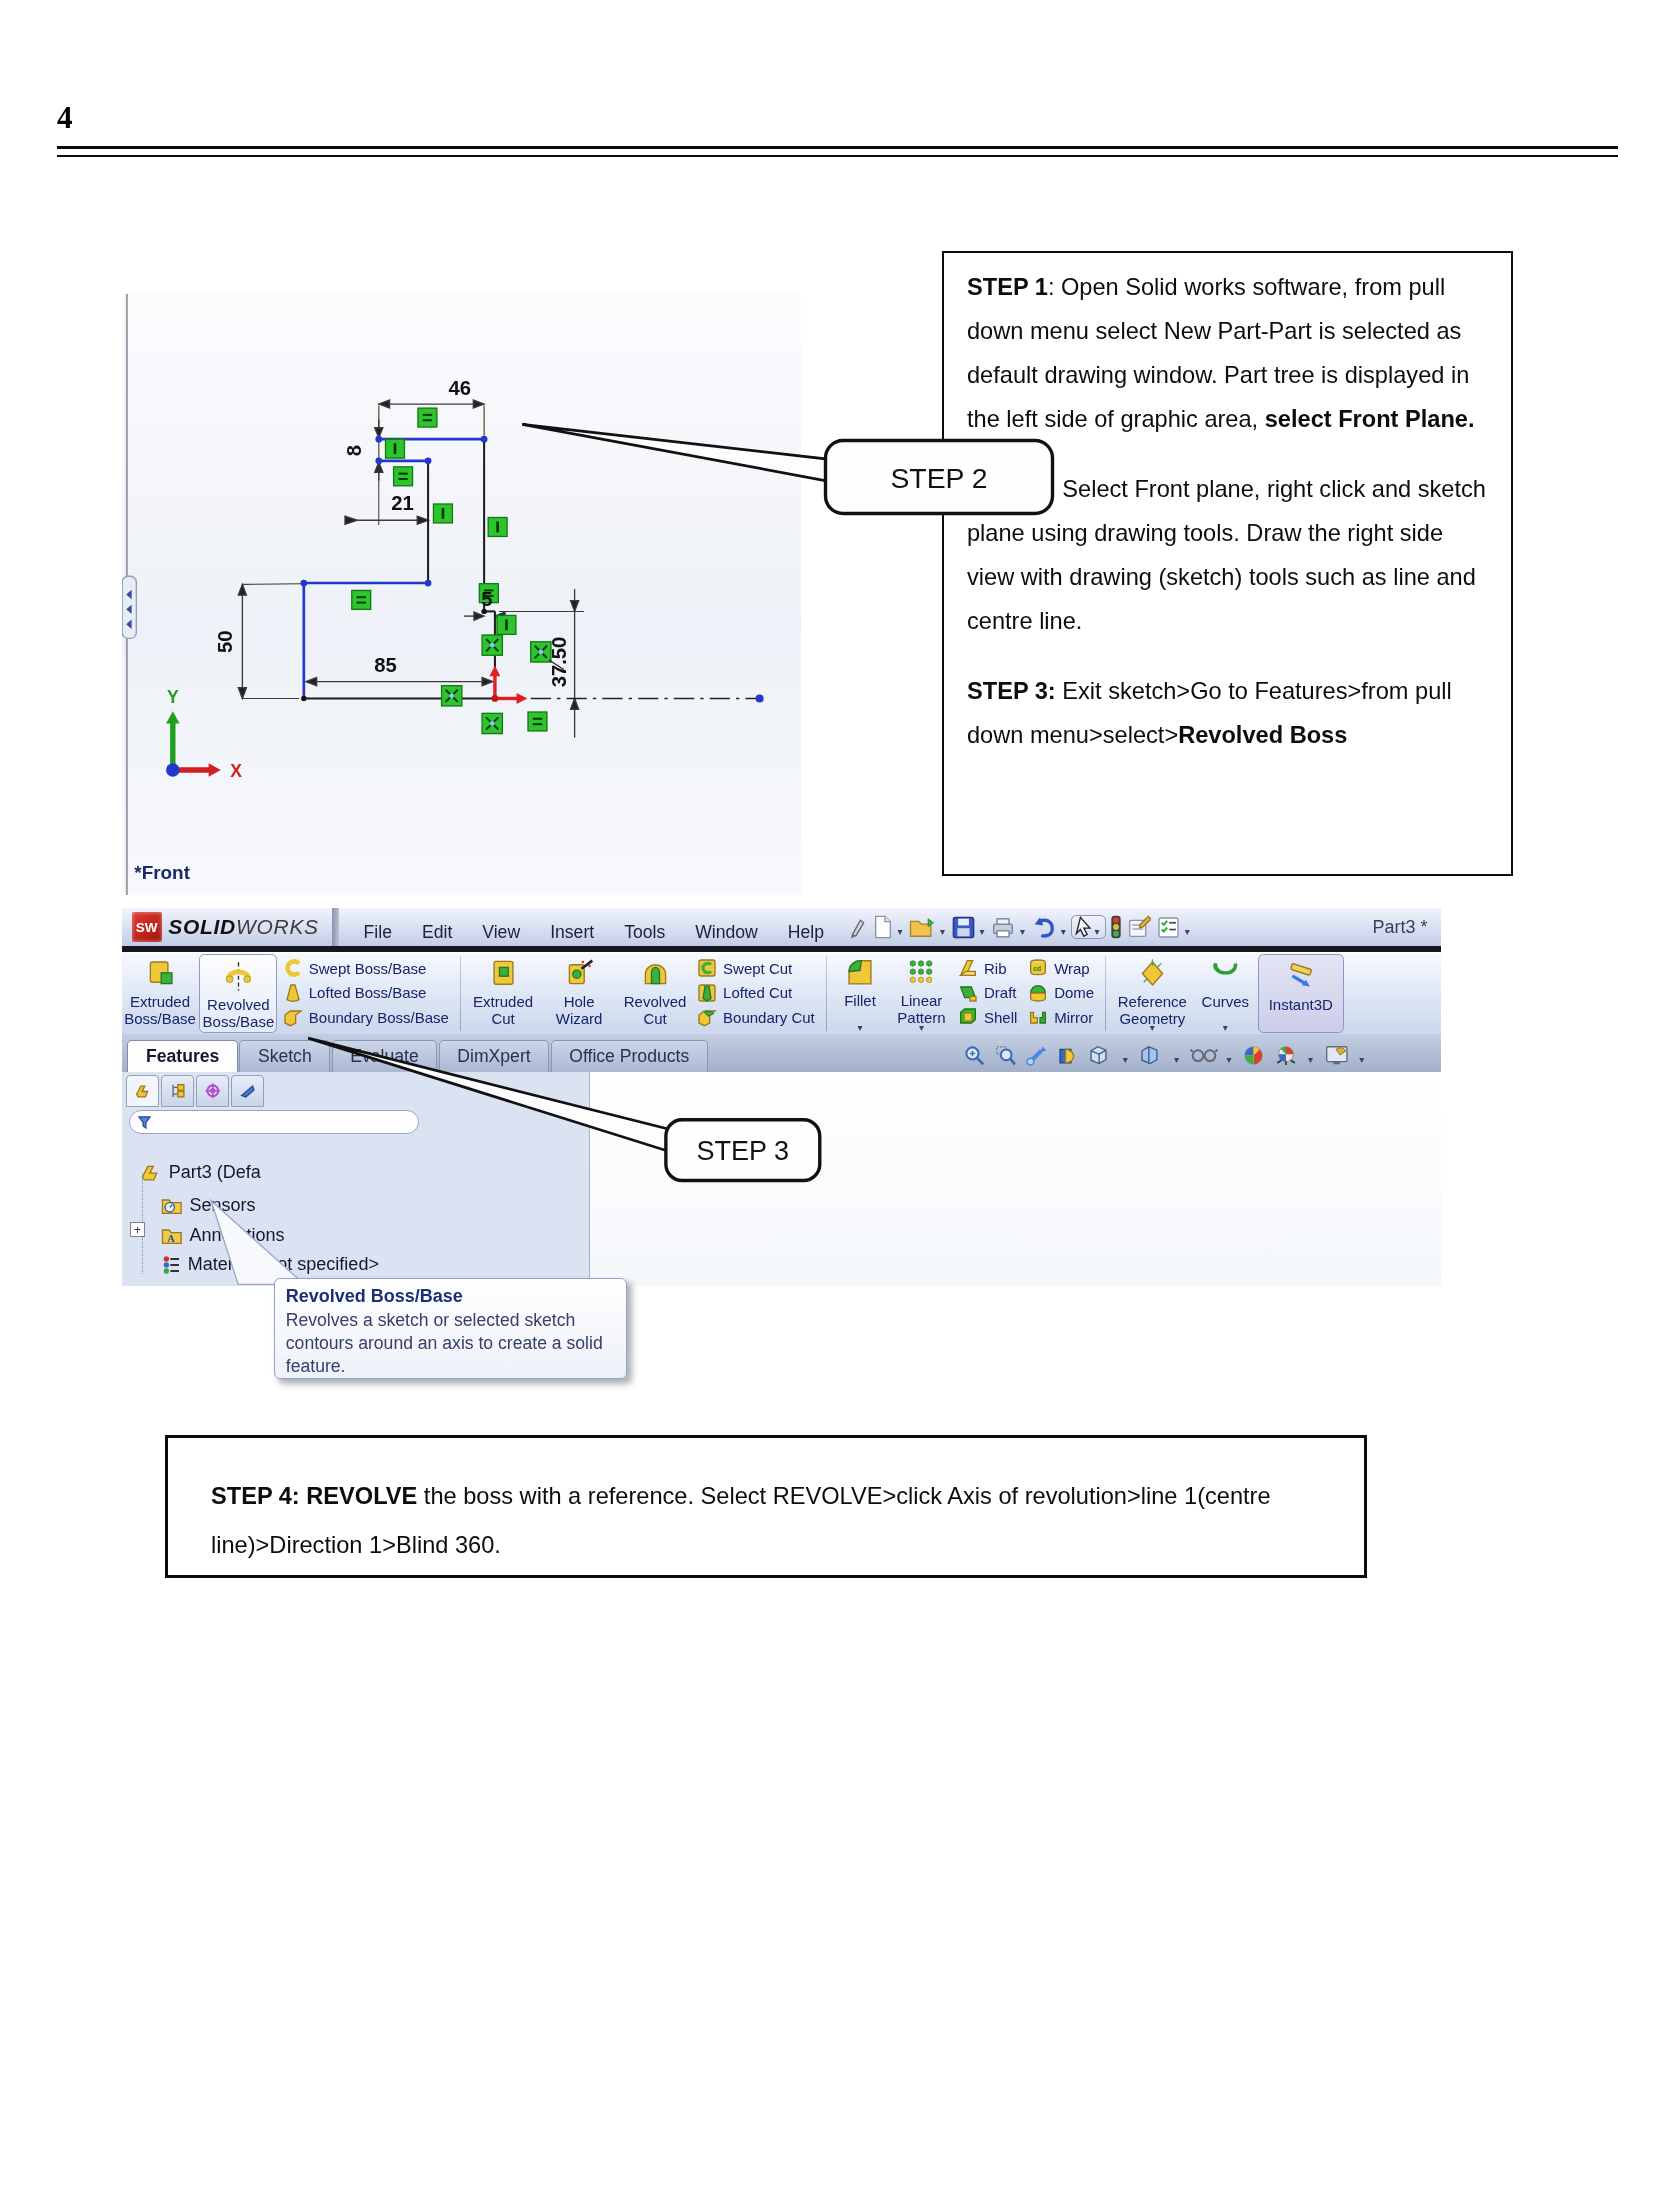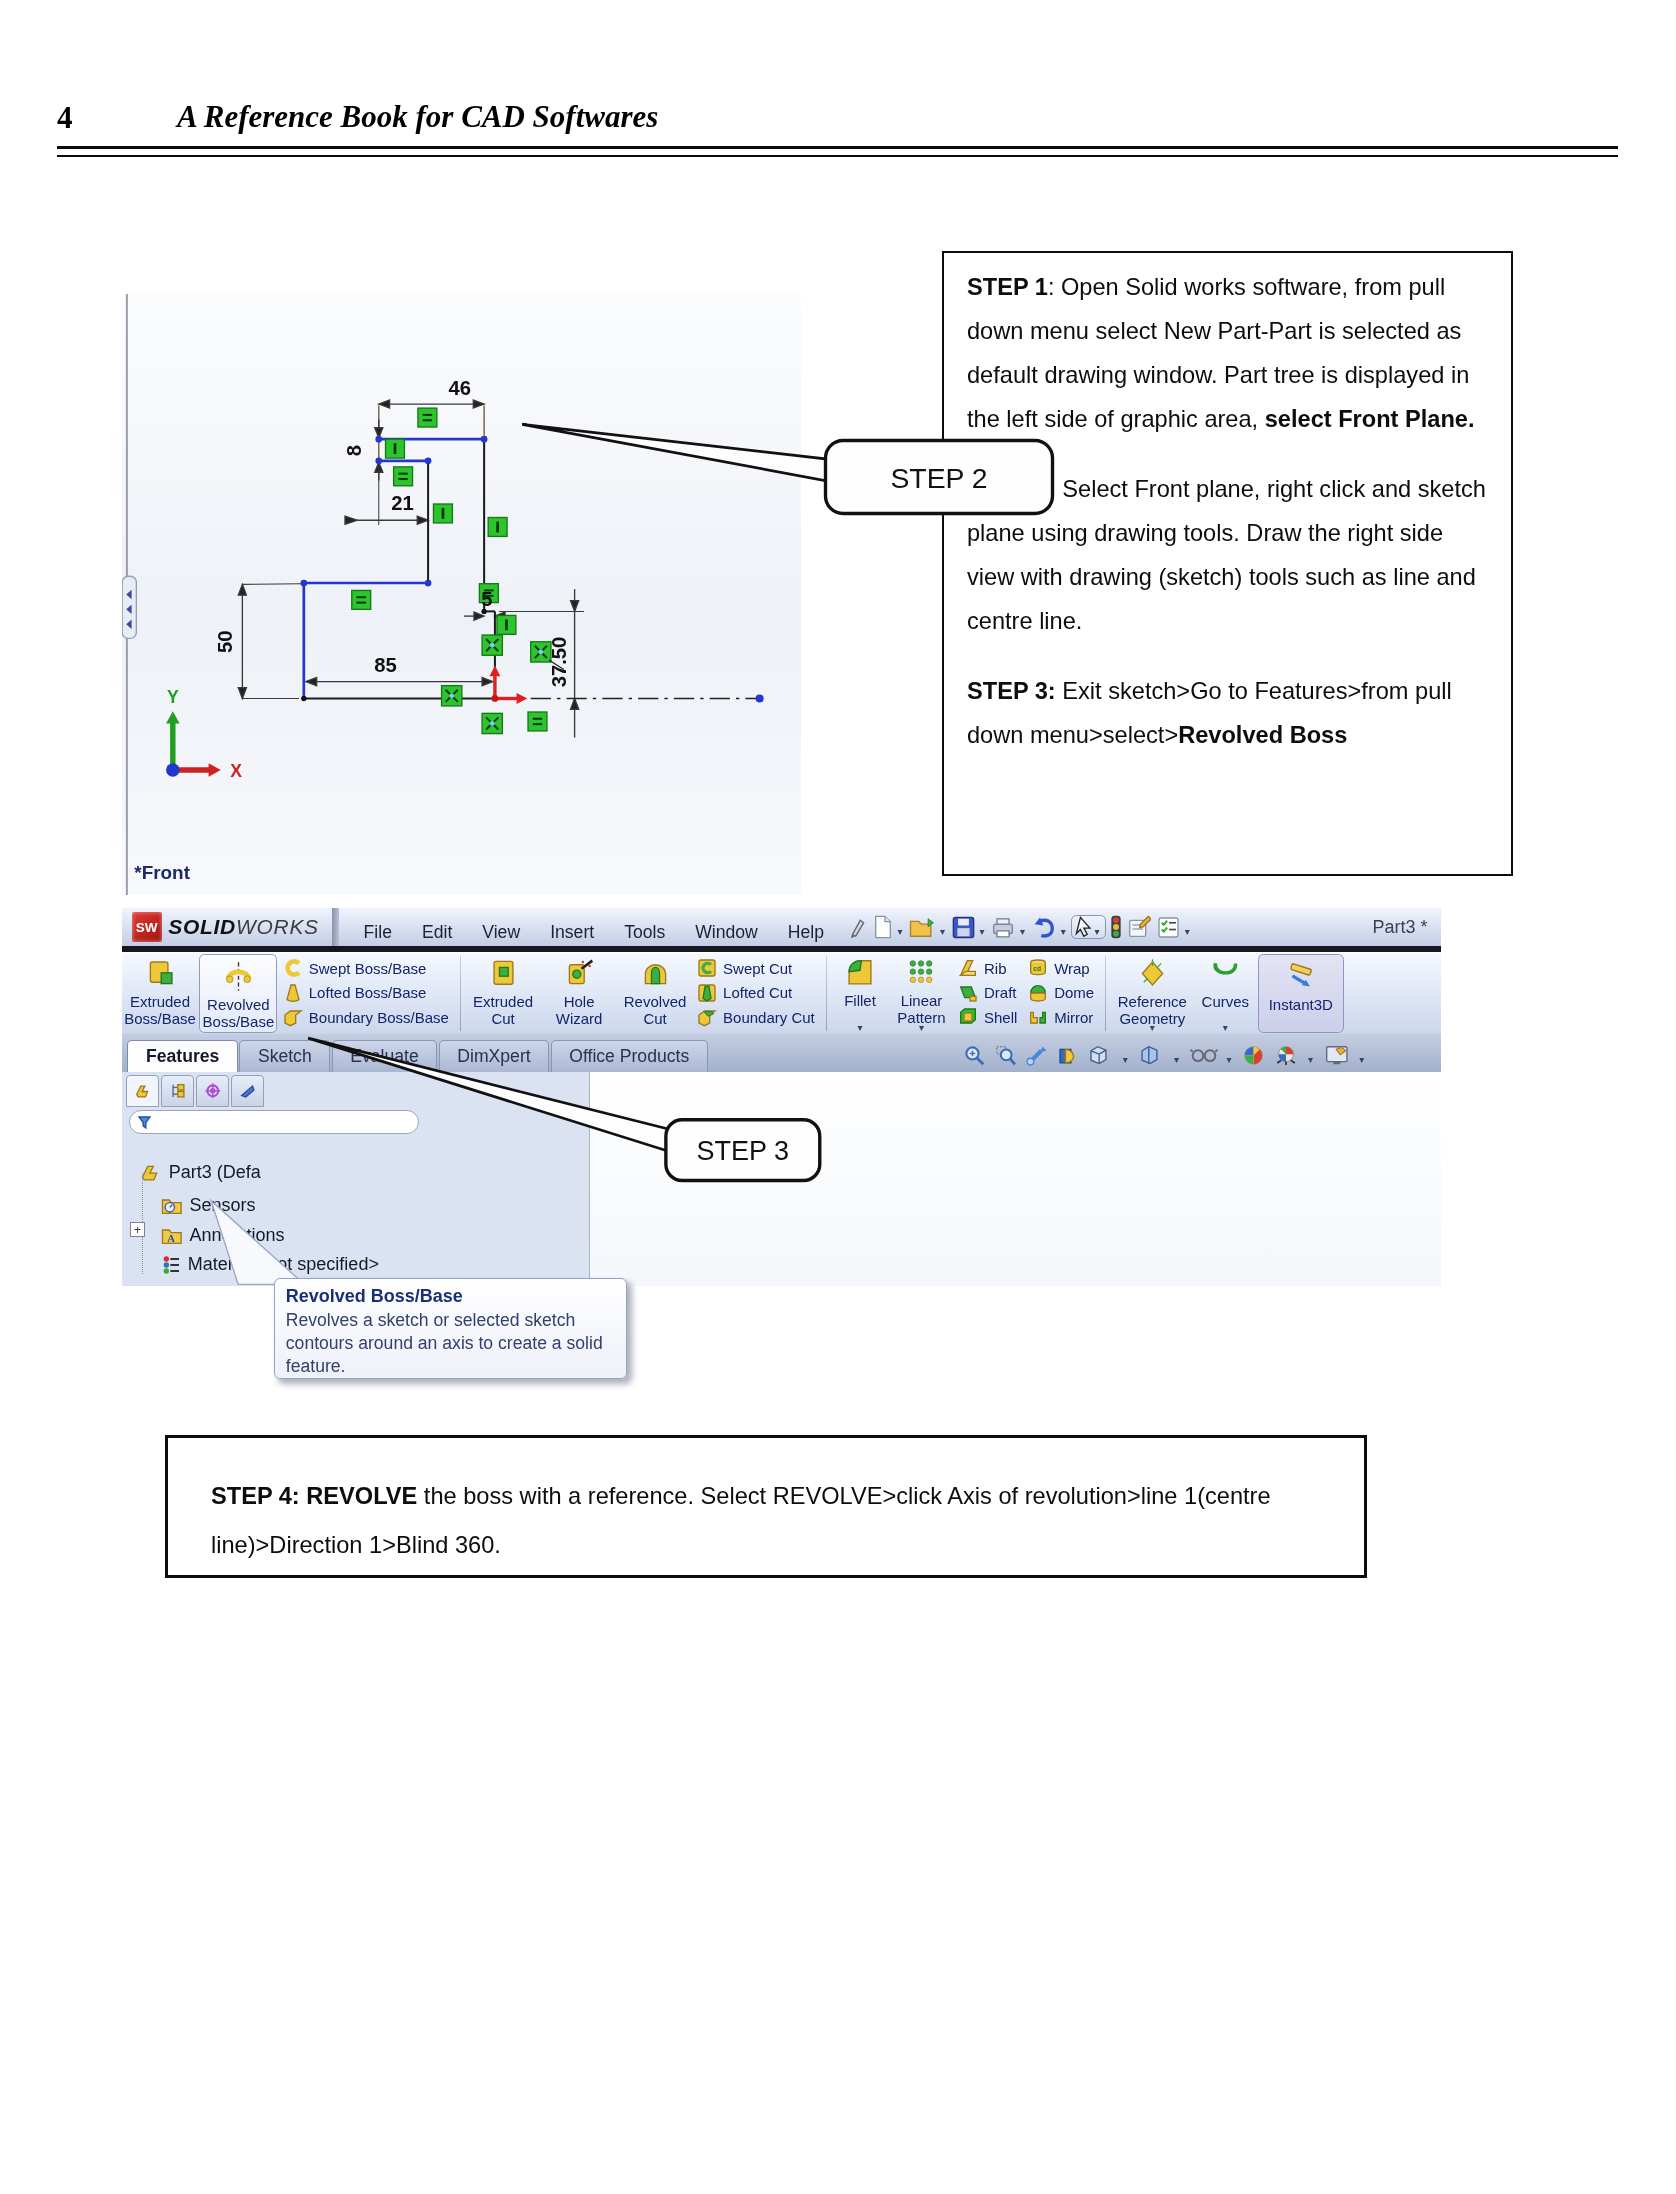--- a/index.html
+++ b/index.html
@@ -106,21 +106,20 @@
   .co3{left:301px;top:1030px;z-index:40;}
   svg text.co-txt{font-family:"Liberation Sans",sans-serif;font-size:42px;fill:#111;}
   svg text.dim{font-family:"Liberation Sans",sans-serif;font-size:30px;font-weight:bold;fill:#111;}
 </style>
 </head>
 <body>
 
 <div class="page">
 
   <div class="abs hdr-num">4</div>
-  <div class="abs hdr-title">A Reference Book for CAD Softwares</div>
   <div class="abs rule1"></div>
   <div class="abs rule2"></div>
 
   <div class="abs sketch">
     <svg width="679" height="601" viewBox="0 0 1005 890">
 
       <line x1="7" y1="0" x2="7" y2="890" stroke="#9aa0a8" stroke-width="3"></line>
       <g>
         <rect x="0" y="418" width="21" height="92" rx="9" fill="#e8ecf4" stroke="#98a0b0" stroke-width="2"></rect>
         <path d="M14 438 l-8 7 8 7z" fill="#3a4a9c"></path>

